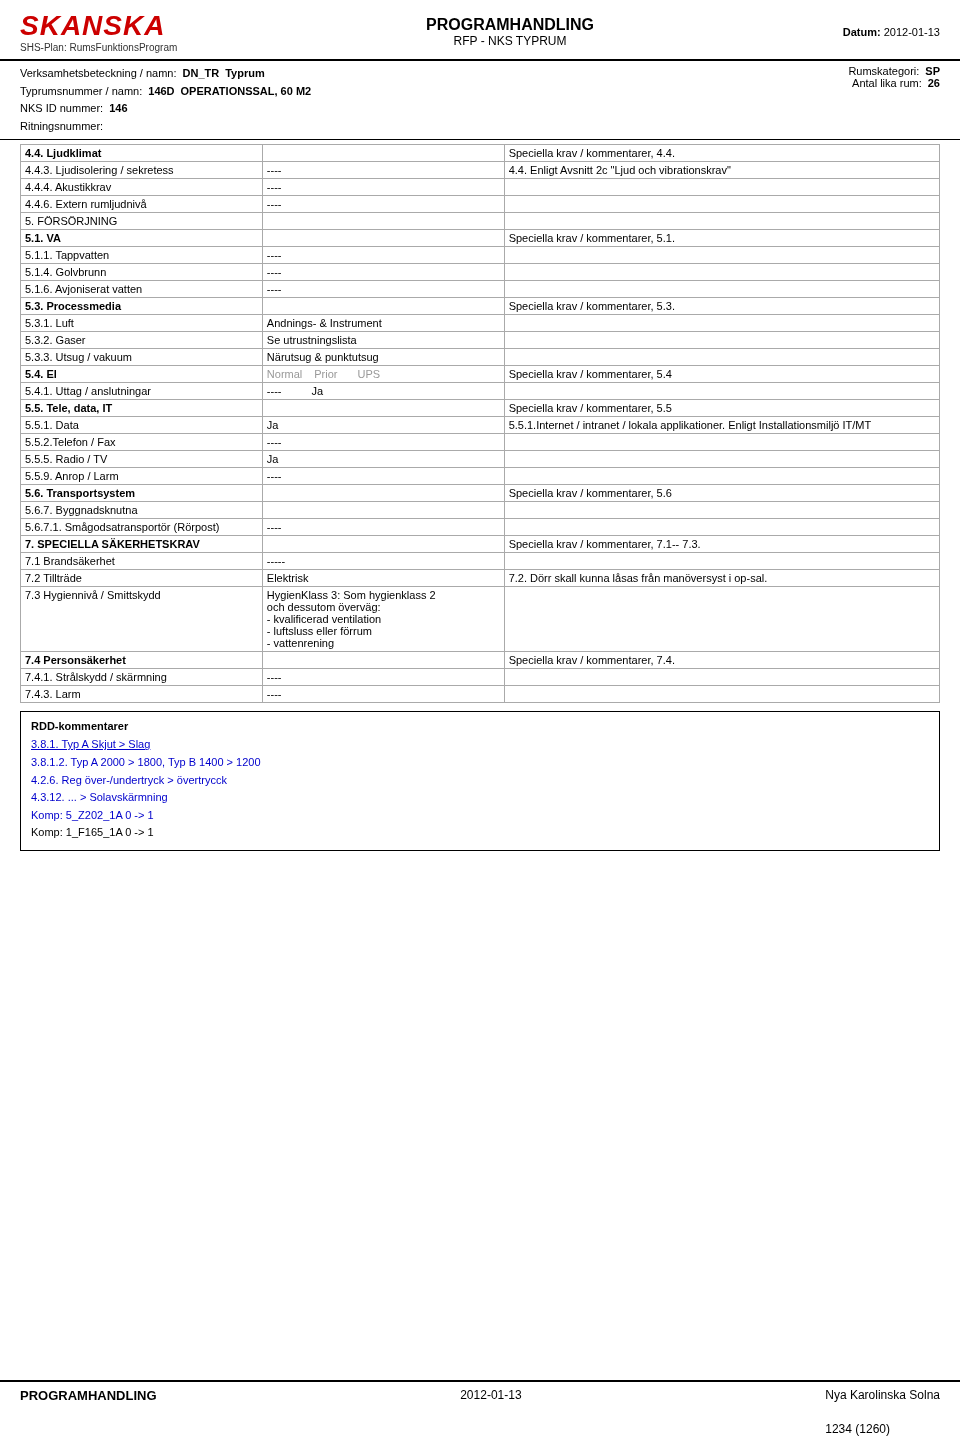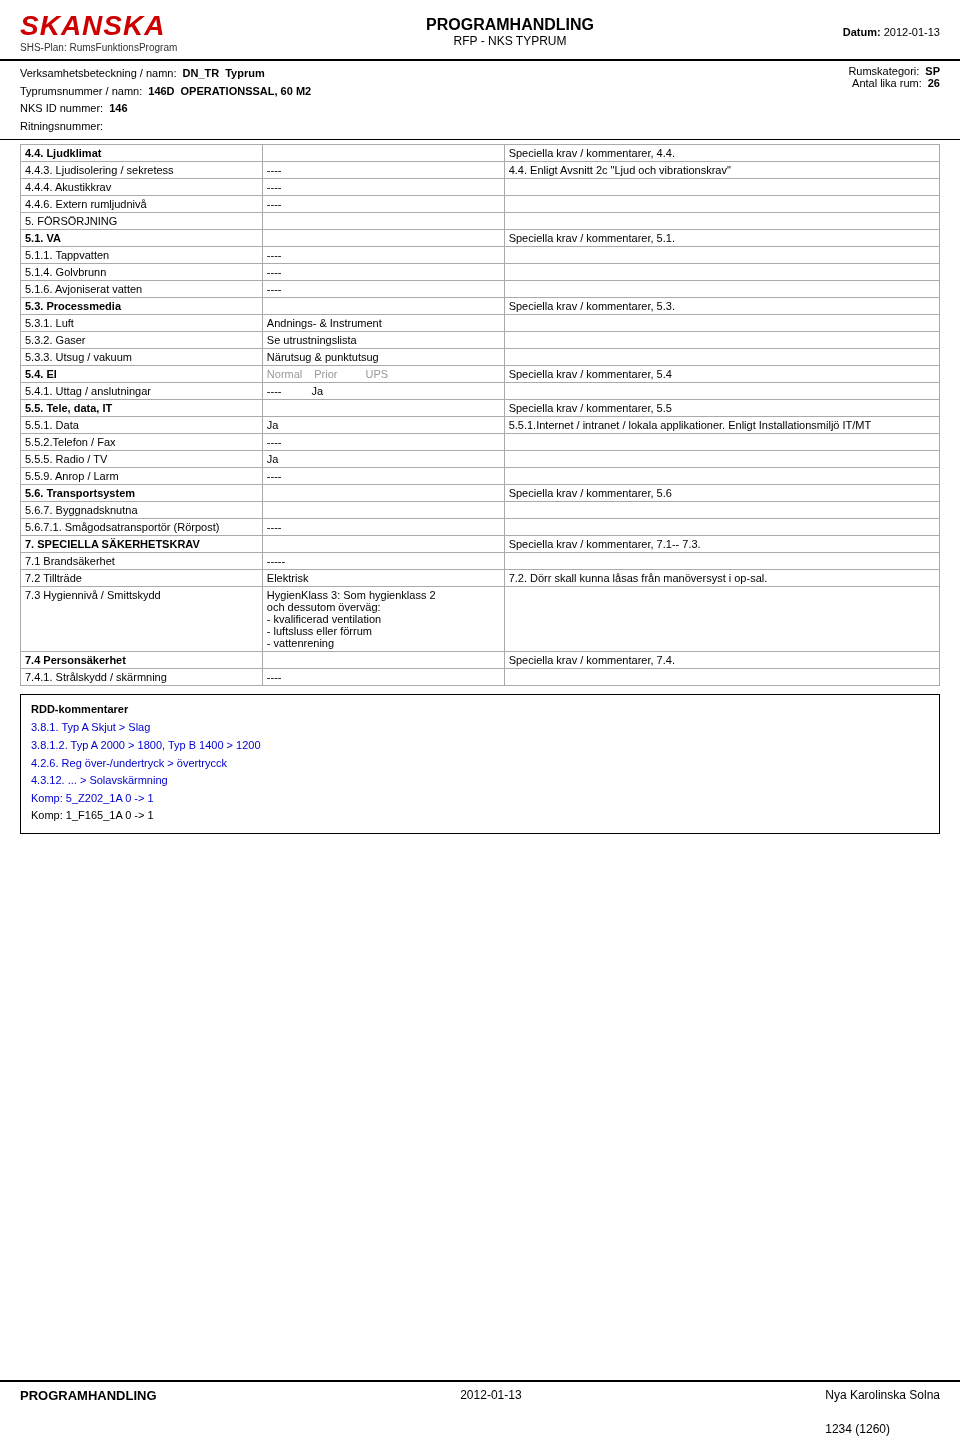--- a/index.html
+++ b/index.html
@@ -203,21 +203,21 @@
           <td style="white-space: pre-line;">Se utrustningslista</td>
           <td></td>
         </tr>
         <tr>
           <td>5.3.3. Utsug / vakuum</td>
           <td style="white-space: pre-line;">Närutsug &amp; punktutsug</td>
           <td></td>
         </tr>
         <tr>
           <td style="font-weight: bold;">5.4. El</td>
-          <td><span style="color:#999;margin-right:12px;">Normal</span><span style="color:#999;margin-right:28px;">Prior</span><span style="color:#999;">UPS</span></td>
+          <td><span style="color:#999;margin-right:12px;">Normal</span><span style="color:#999;margin-right:20px;">Prior</span><span style="color:#999;">UPS</span></td>
           <td>Speciella krav / kommentarer, 5.4</td>
         </tr>
         <tr>
           <td>5.4.1. Uttag / anslutningar</td>
           <td><span style="margin-right:30px;">----</span><span>Ja</span></td>
           <td></td>
         </tr>
         <tr>
           <td style="font-weight: bold;">5.5. Tele, data, IT</td>
           <td></td>
@@ -285,27 +285,32 @@
         <tr>
           <td style="font-weight: bold;">7.4 Personsäkerhet</td>
           <td></td>
           <td style="font-style: normal;">Speciella krav / kommentarer, 7.4.</td>
         </tr>
         <tr>
           <td>7.4.1. Strålskydd / skärmning</td>
           <td style="white-space: pre-line;">----</td>
           <td></td>
         </tr>
+        <tr>
+          <td>7.4.3. Larm</td>
+          <td style="white-space: pre-line;">----</td>
+          <td></td>
+        </tr>
       </tbody>
   </table>
 
   <div class="rdd-section" style="margin-bottom:80px;">
     <div class="rdd-title">RDD-kommentarer</div>
     <div id="rdd-lines">
-        <div class="rdd-line" style="color: rgb(0, 0, 204);">3.8.1. Typ A Skjut &gt; Slag</div>
+        <div class="rdd-line" style="color: rgb(0, 0, 204); text-decoration: underline;">3.8.1. Typ A Skjut &gt; Slag</div>
         <div class="rdd-line" style="color: rgb(0, 0, 204);">3.8.1.2. Typ A 2000 &gt; 1800, Typ B 1400 &gt; 1200</div>
         <div class="rdd-line" style="color: rgb(0, 0, 204);">4.2.6. Reg över-/undertryck &gt; övertrycck</div>
         <div class="rdd-line" style="color: rgb(0, 0, 204);">4.3.12. ... &gt; Solavskärmning</div>
         <div class="rdd-line" style="color: rgb(0, 0, 204);">Komp: 5_Z202_1A 0 -&gt; 1</div>
         <div class="rdd-line">Komp: 1_F165_1A 0 -&gt; 1</div>
       </div>
   </div>
 </div>
 
 <div class="page-footer">

